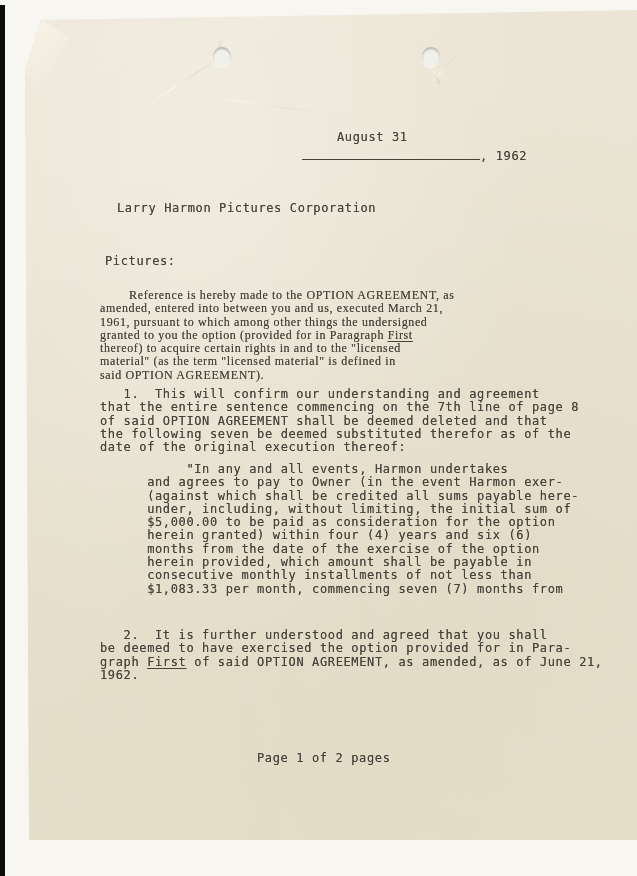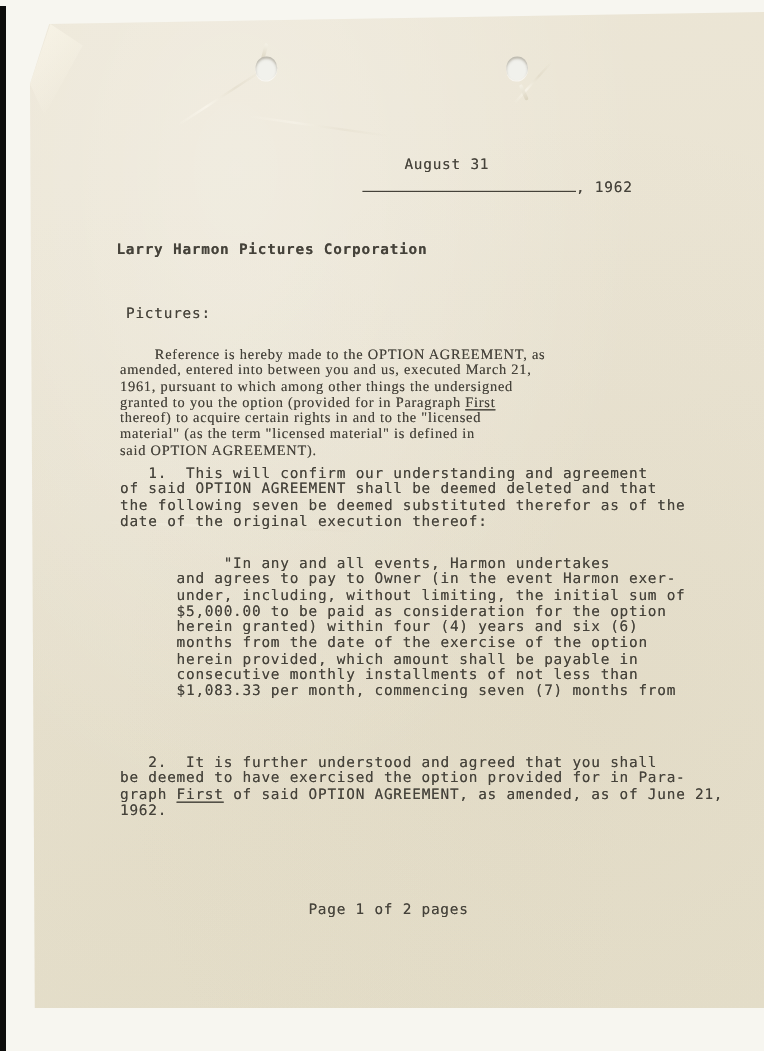--- a/index.html
+++ b/index.html
@@ -47,21 +47,21 @@
   .tail-2{left:410px;top:62px;transform:rotate(-24deg);}
   .letter{position:absolute;left:0;top:0;width:100%;height:100%;
     color:#45423a;font-size:12px;letter-spacing:0.63px;line-height:13.3px;
     text-shadow:0 0 0.5px rgba(69,66,58,0.65);
   }
   .ln{white-space:pre;}
   .u{text-decoration:underline;text-underline-offset:2px;}
   .date-day{position:absolute;left:312px;top:123px;}
   .date-line{position:absolute;left:277px;top:139px;white-space:pre;}
   .date-rule{display:inline-block;width:178px;height:12px;border-bottom:1.6px solid #45423a;}
-  .recipient{position:absolute;left:72px;top:194px;font-weight:bold;}
+  .recipient{position:absolute;left:92px;top:194px;}
   .salutation{position:absolute;left:80px;top:247px;}
   .para-intro{position:absolute;left:75px;top:281px;font-family:Liberation Serif, serif;}
   .para-one{position:absolute;left:75px;top:380px;}
   .quote{position:absolute;left:75px;top:455px;}
   .para-two{position:absolute;left:75px;top:621px;}
   .footer{position:absolute;left:232px;top:744px;}
 </style>
 </head>
 <body>
 
@@ -96,28 +96,30 @@
       <div class="ln">amended, entered into between you and us, executed March 21,</div>
       <div class="ln">1961, pursuant to which among other things the undersigned</div>
       <div class="ln"><span>granted to you the option (provided for in Paragraph </span><span class="u">First</span><span></span></div>
       <div class="ln">thereof) to acquire certain rights in and to the "licensed</div>
       <div class="ln">material" (as the term "licensed material" is defined in</div>
       <div class="ln">said OPTION AGREEMENT).</div>
     </div>
 
     <div class="para-one">
       <div class="ln">   1.  This will confirm our understanding and agreement</div>
+      <div class="ln">that the entire sentence commencing on the 7th line of page 8</div>
       <div class="ln">of said OPTION AGREEMENT shall be deemed deleted and that</div>
       <div class="ln">the following seven be deemed substituted therefor as of the</div>
       <div class="ln">date of the original execution thereof:</div>
     </div>
 
     <div class="quote">
       <div class="ln">           "In any and all events, Harmon undertakes</div>
       <div class="ln">      and agrees to pay to Owner (in the event Harmon exer-</div>
+      <div class="ln">      (against which shall be credited all sums payable here-</div>
       <div class="ln">      under, including, without limiting, the initial sum of</div>
       <div class="ln">      $5,000.00 to be paid as consideration for the option</div>
       <div class="ln">      herein granted) within four (4) years and six (6)</div>
       <div class="ln">      months from the date of the exercise of the option</div>
       <div class="ln">      herein provided, which amount shall be payable in</div>
       <div class="ln">      consecutive monthly installments of not less than</div>
       <div class="ln">      $1,083.33 per month, commencing seven (7) months from</div>
     </div>
 
     <div class="para-two">

